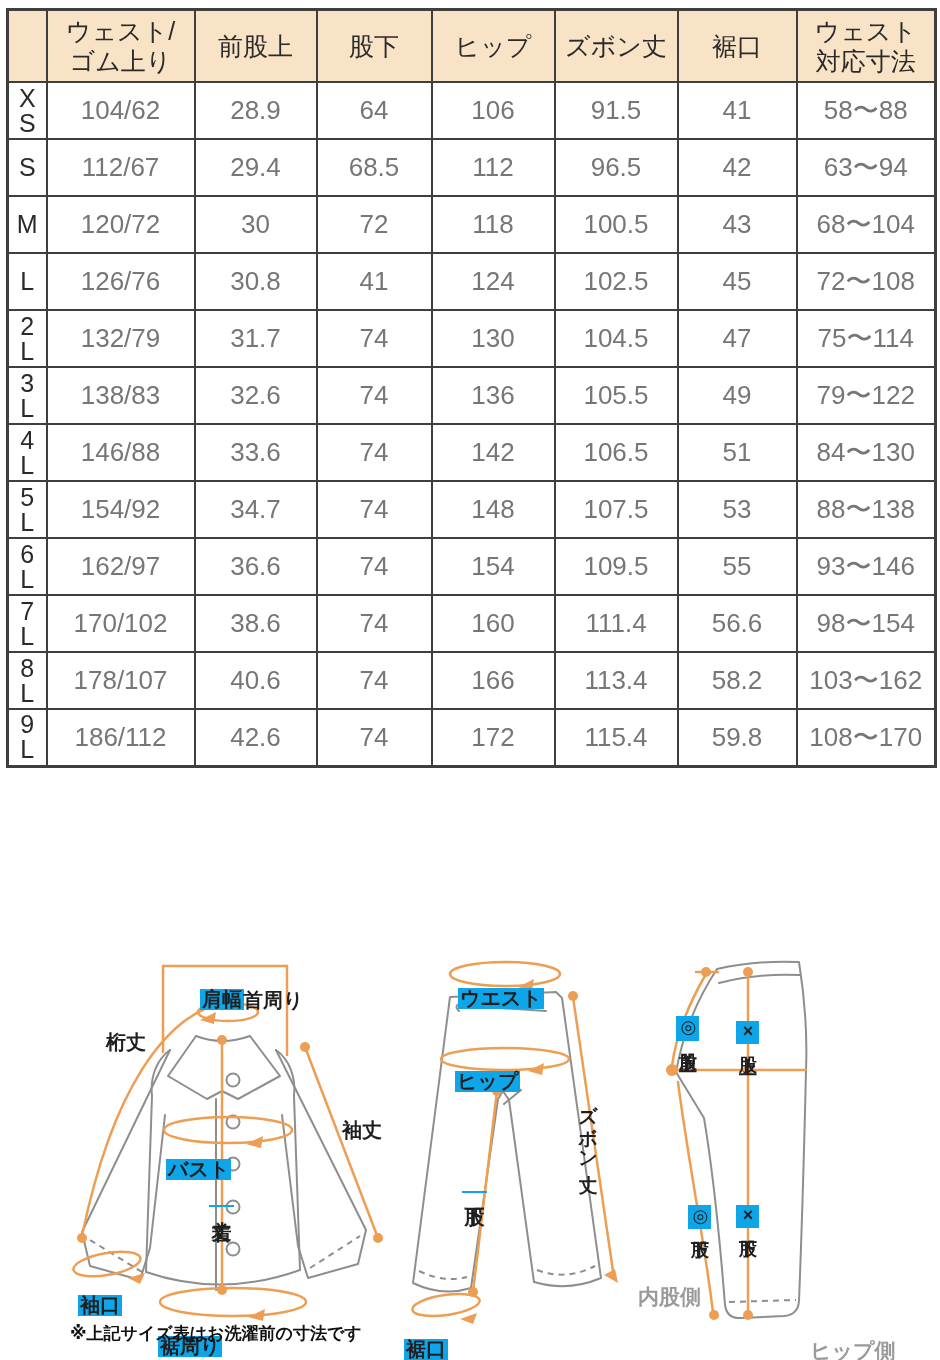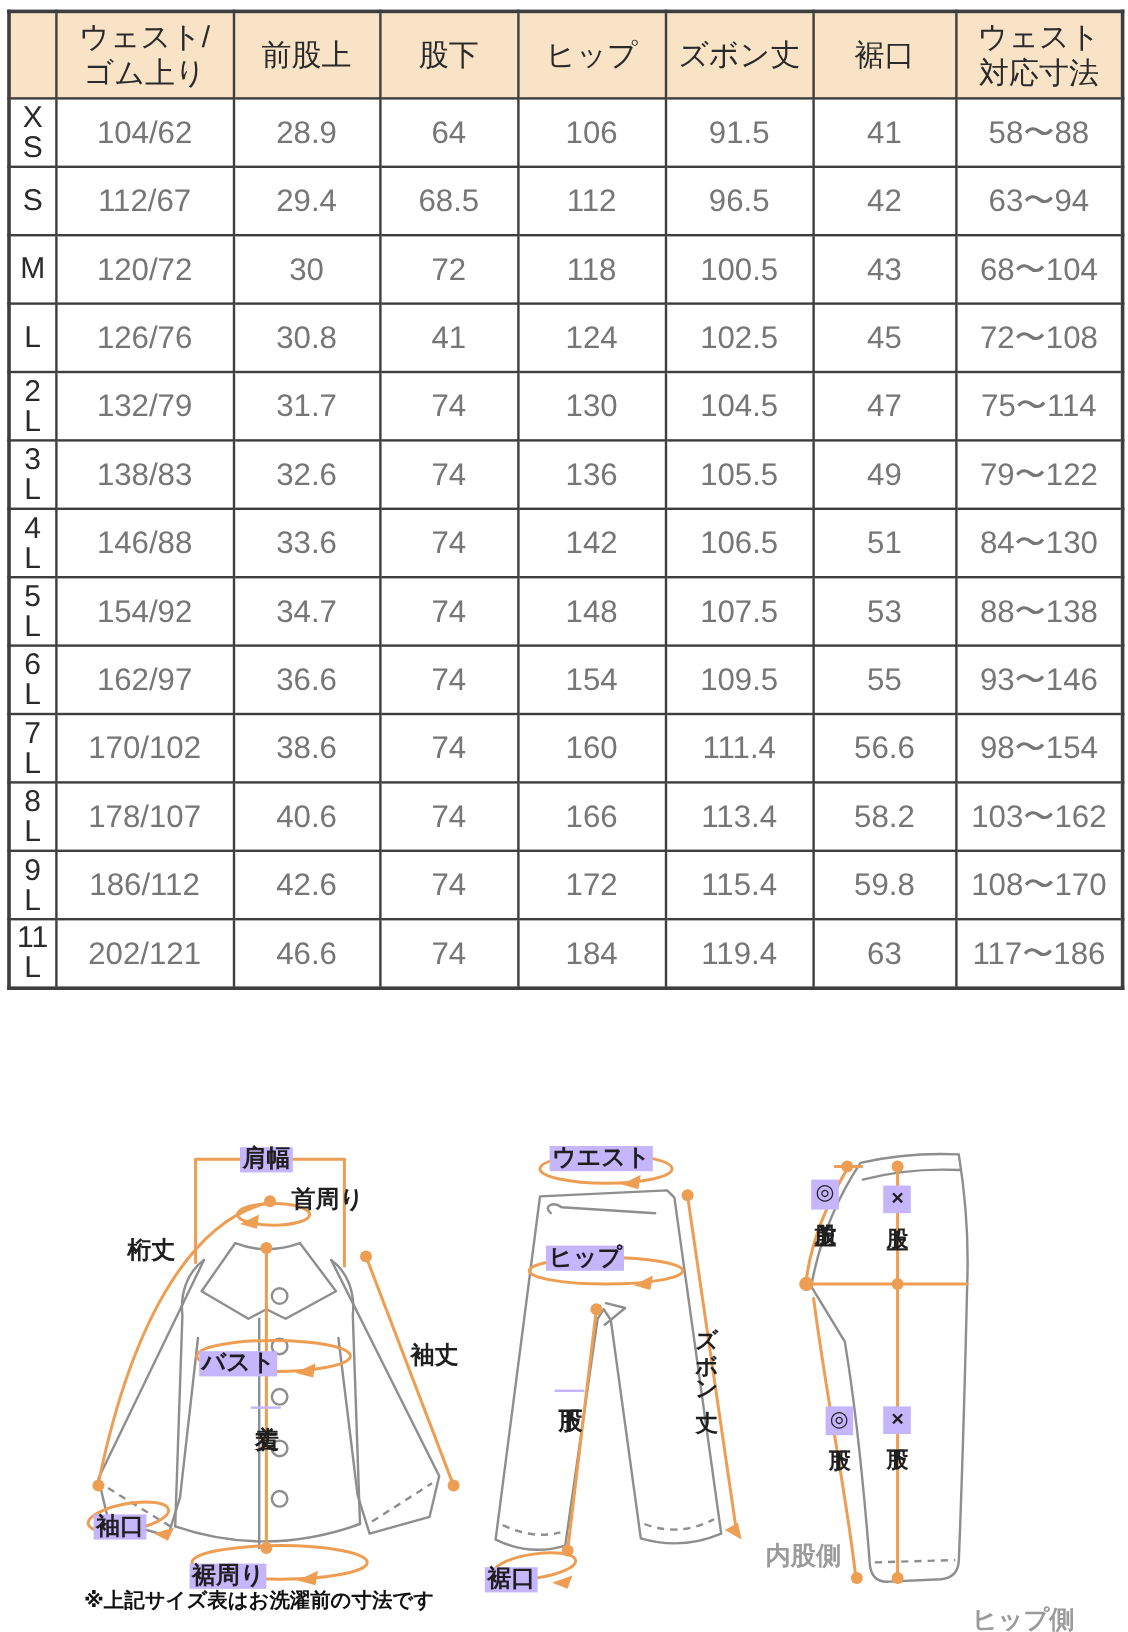--- a/index.html
+++ b/index.html
@@ -25,21 +25,21 @@
     background:#fff;color:#2a2a2a;font-size:25px;line-height:25px;
     font-weight:normal;white-space:pre-line;
   }
   .data-cell{background:#fff;color:#767676;font-size:26px;}
   
   .diagram-svg{position:absolute;left:0;top:940px;}
   .dlabel{
     position:absolute;font-weight:bold;font-size:20px;line-height:1.05;
     color:#1f1f1f;white-space:nowrap;
   }
-  .bg{background:#c4b5fd;padding:0 2px;}
+  .bg{background:#0ea5e9;padding:0 2px;margin-top:33px;}
   .vlabel{
     writing-mode:vertical-rl;text-orientation:upright;
     letter-spacing:1px;
   }
   .sidelabel{color:#9a9a9a;font-size:21px;}
   .note{
     position:absolute;left:70px;top:1322px;font-size:17px;font-weight:bold;
     color:#111;white-space:nowrap;
   }
   .gline{stroke:#8e8e8e;stroke-width:2;fill:none;stroke-linecap:round;stroke-linejoin:round;}
@@ -202,31 +202,20 @@
           <th class="size-cell">9
 L</th>
           <td class="data-cell">186/112</td>
           <td class="data-cell">42.6</td>
           <td class="data-cell">74</td>
           <td class="data-cell">172</td>
           <td class="data-cell">115.4</td>
           <td class="data-cell">59.8</td>
           <td class="data-cell">108〜170</td>
         </tr>
-        <tr>
-          <th class="size-cell">11
-L</th>
-          <td class="data-cell">202/121</td>
-          <td class="data-cell">46.6</td>
-          <td class="data-cell">74</td>
-          <td class="data-cell">184</td>
-          <td class="data-cell">119.4</td>
-          <td class="data-cell">63</td>
-          <td class="data-cell">117〜186</td>
-        </tr>
       </tbody>
   </table>
 
   <svg class="diagram-svg" width="940" height="420" viewBox="0 940 940 420">
 
     <g>
 
       <path class="gline" d="M170,1050 C156,1060 150,1078 152,1096 L146,1272"></path>
       <path class="gline" d="M276,1050 C290,1060 296,1078 294,1096 L300,1270"></path>
       <path class="gline" d="M146,1272 Q222,1298 300,1270"></path>

